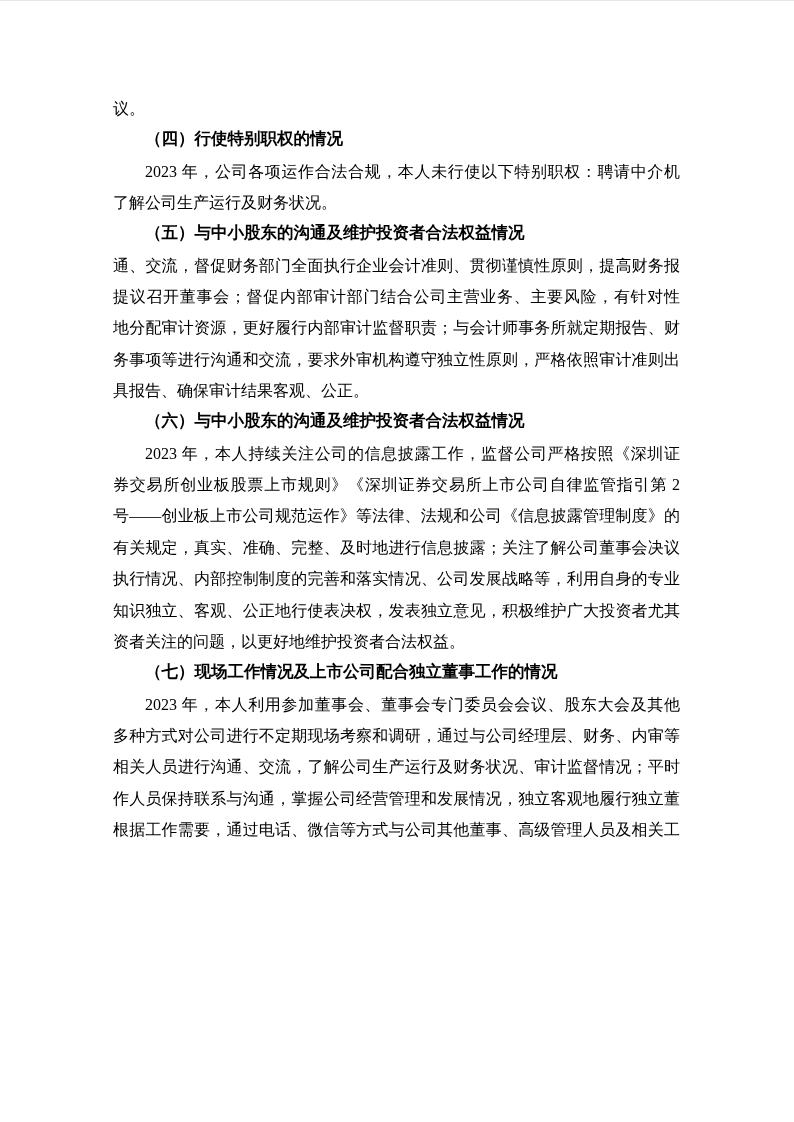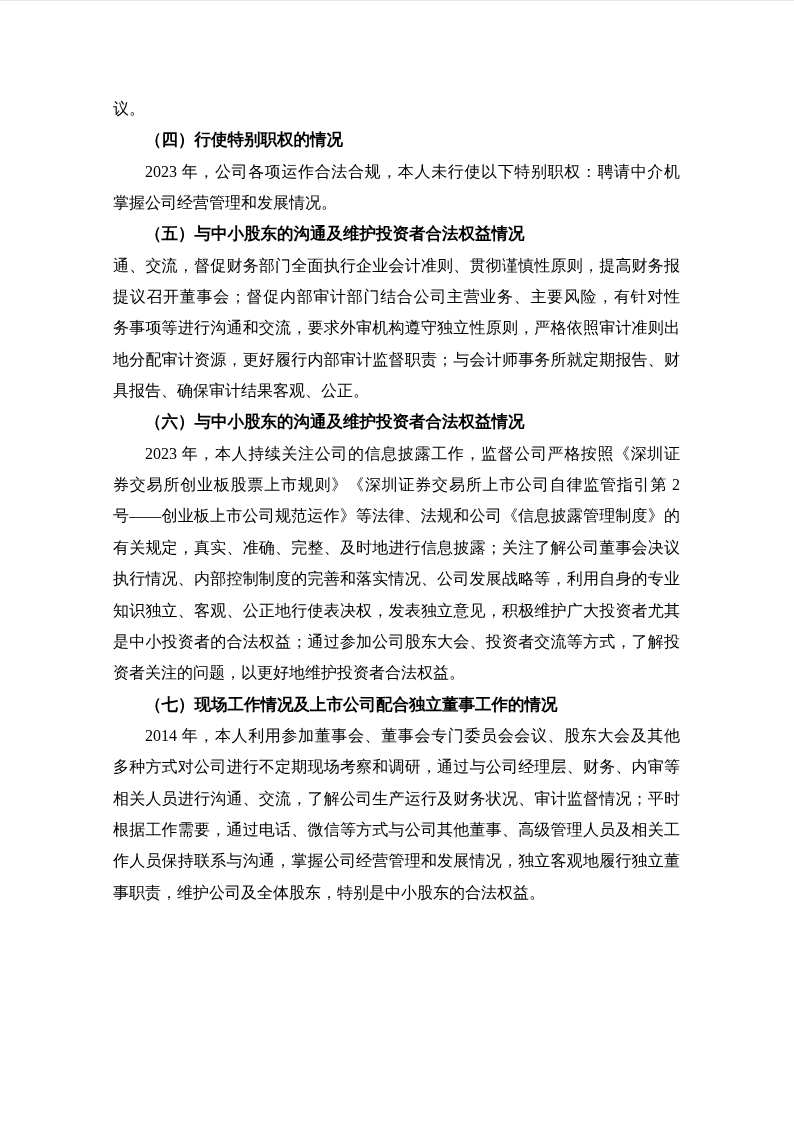--- a/index.html
+++ b/index.html
@@ -35,73 +35,71 @@
   
   .j {
     text-align: justify;
     text-align-last: justify;
   }
 
   
   .indent { text-indent: 32px; font-family: Liberation Serif, serif; }
 
   .heading {
-    font-family: Liberation Sans, sans-serif;
+    font-family: Liberation Mono, monospace;
     font-weight: 700;
     font-size: 16.5px;
     text-indent: 32px;
   }
 </style>
 </head>
 <body>
 
 <div class="page">
   <div class="text-block">
 
     <div class="line">议。</div>
 
     <div>
       <div class="line heading">（四）行使特别职权的情况</div>
       <div>
         <div class="line j indent">2023 年，公司各项运作合法合规，本人未行使以下特别职权：聘请中介机</div>
-        <div class="line">掌握公司经营管理和发展情况。</div>
+        <div class="line">了解公司生产运行及财务状况。</div>
       </div>
     </div>
 
     <div>
       <div class="line heading">（五）与中小股东的沟通及维护投资者合法权益情况</div>
       <div>
         <div class="line j">通、交流，督促财务部门全面执行企业会计准则、贯彻谨慎性原则，提高财务报</div>
         <div class="line j">提议召开董事会；督促内部审计部门结合公司主营业务、主要风险，有针对性</div>
+        <div class="line j">地分配审计资源，更好履行内部审计监督职责；与会计师事务所就定期报告、财</div>
         <div class="line j">务事项等进行沟通和交流，要求外审机构遵守独立性原则，严格依照审计准则出</div>
-        <div class="line j">地分配审计资源，更好履行内部审计监督职责；与会计师事务所就定期报告、财</div>
         <div class="line">具报告、确保审计结果客观、公正。</div>
       </div>
     </div>
 
     <div>
       <div class="line heading">（六）与中小股东的沟通及维护投资者合法权益情况</div>
       <div>
         <div class="line j indent">2023 年，本人持续关注公司的信息披露工作，监督公司严格按照《深圳证</div>
         <div class="line j">券交易所创业板股票上市规则》《深圳证券交易所上市公司自律监管指引第 2</div>
         <div class="line j">号——创业板上市公司规范运作》等法律、法规和公司《信息披露管理制度》的</div>
         <div class="line j">有关规定，真实、准确、完整、及时地进行信息披露；关注了解公司董事会决议</div>
         <div class="line j">执行情况、内部控制制度的完善和落实情况、公司发展战略等，利用自身的专业</div>
         <div class="line j">知识独立、客观、公正地行使表决权，发表独立意见，积极维护广大投资者尤其</div>
-        <div class="line j">是中小投资者的合法权益；通过参加公司股东大会、投资者交流等方式，了解投</div>
         <div class="line">资者关注的问题，以更好地维护投资者合法权益。</div>
       </div>
     </div>
 
     <div>
       <div class="line heading">（七）现场工作情况及上市公司配合独立董事工作的情况</div>
       <div>
-        <div class="line j indent">2014 年，本人利用参加董事会、董事会专门委员会会议、股东大会及其他</div>
+        <div class="line j indent">2023 年，本人利用参加董事会、董事会专门委员会会议、股东大会及其他</div>
         <div class="line j">多种方式对公司进行不定期现场考察和调研，通过与公司经理层、财务、内审等</div>
         <div class="line j">相关人员进行沟通、交流，了解公司生产运行及财务状况、审计监督情况；平时</div>
+        <div class="line j">作人员保持联系与沟通，掌握公司经营管理和发展情况，独立客观地履行独立董</div>
         <div class="line j">根据工作需要，通过电话、微信等方式与公司其他董事、高级管理人员及相关工</div>
-        <div class="line j">作人员保持联系与沟通，掌握公司经营管理和发展情况，独立客观地履行独立董</div>
-        <div class="line">事职责，维护公司及全体股东，特别是中小股东的合法权益。</div>
       </div>
     </div>
 
   </div>
 </div>
 
 </body></html>

